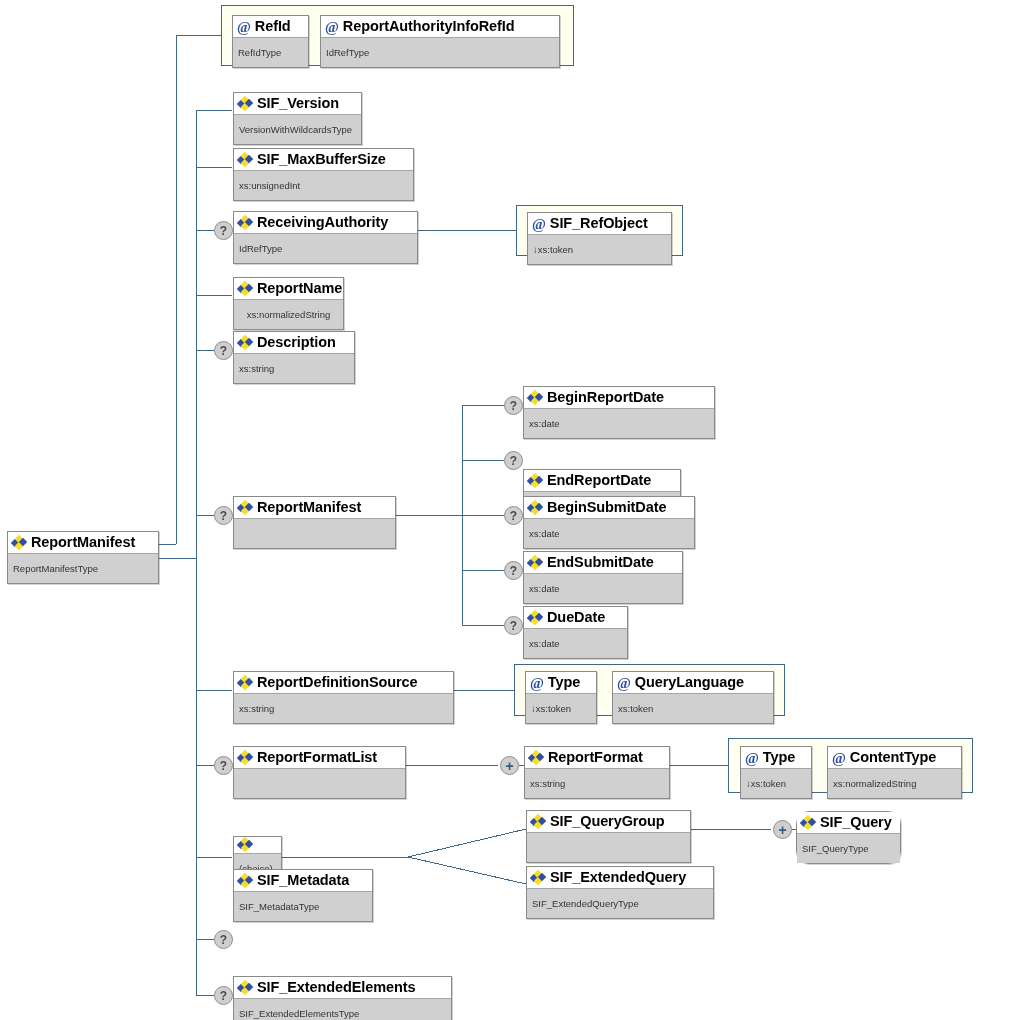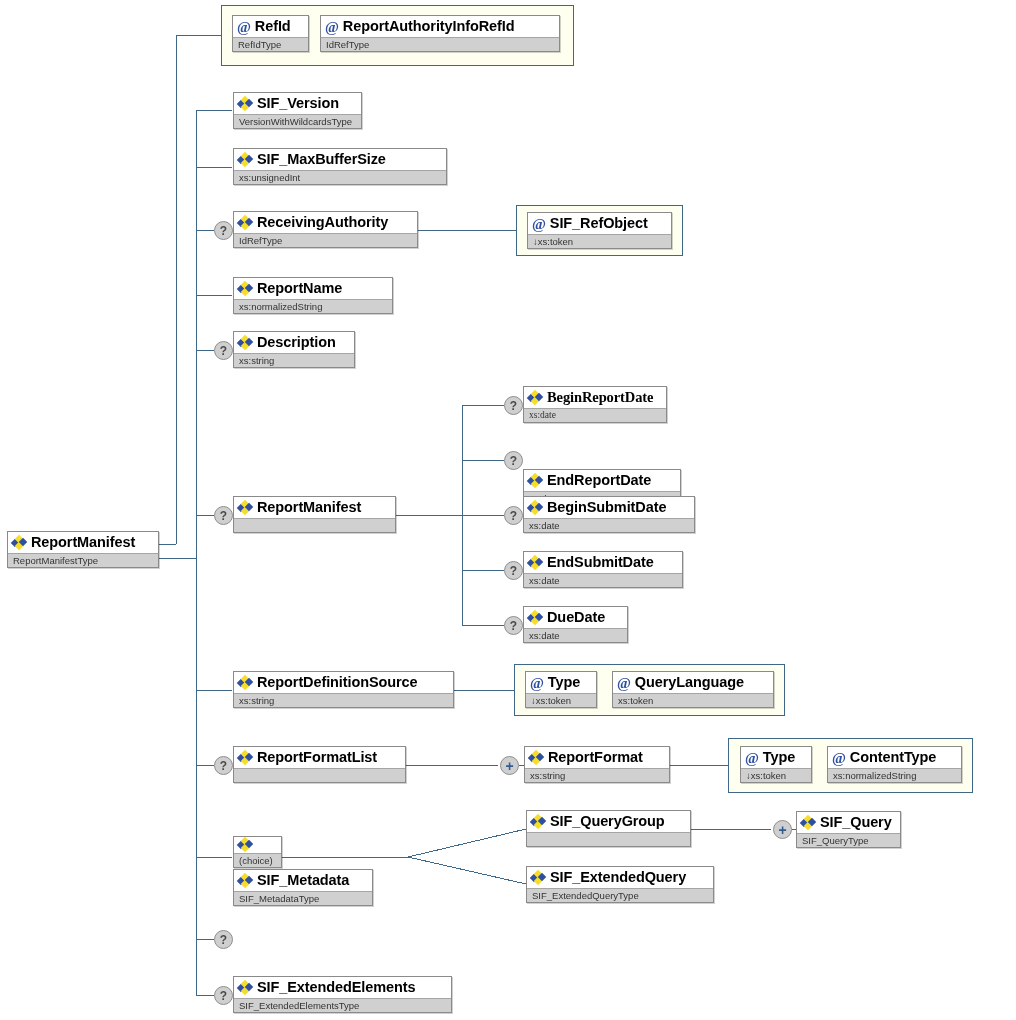--- a/index.html
+++ b/index.html
@@ -44,21 +44,21 @@
     color: #000000;
     letter-spacing: -0.1px;
     white-space: nowrap;
     line-height: 19px;
   }
   .node .ty {
     background: #d0d0d0;
     border-top: 1px solid #a5a5a5;
     font-size: 9.5px;
     color: #333333;
-    padding: 0 5px;
+    padding: 8px 5px;
     line-height: 13px;
     height: 13px;
     white-space: nowrap;
     overflow: hidden;
     font-weight: normal;
   }
   .node.empty-ty .ty { color: transparent; }
 
   
   .ico-el {
@@ -203,21 +203,21 @@
           <i></i>
           <i></i>
           <i></i>
           <i></i>
         </span>
       <span>SIF_Version</span>
     </div>
     <div class="ty">VersionWithWildcardsType</div>
   </div>
 
-  <div class="node" style="left:233px; top:148px; width:214px;">
+  <div class="node" style="left:233px; top:148px; width:181px;">
     <div class="nm">
       <span class="ico-el">
           <i></i>
           <i></i>
           <i></i>
           <i></i>
         </span>
       <span>SIF_MaxBufferSize</span>
     </div>
     <div class="ty">xs:unsignedInt</div>
@@ -242,21 +242,21 @@
   <div class="attrbox" style="left:516px; top:205px; width:167px; height:51px;">
   </div>
   <div class="node" style="left:527px; top:212px; width:145px;">
     <div class="nm">
       <span class="ico-at">@</span>
       <span>SIF_RefObject</span>
     </div>
     <div class="ty">↓xs:token</div>
   </div>
 
-  <div class="node" style="left:233px; top:277px; width:160px;">
+  <div class="node" style="left:233px; top:277px; width:111px;text-align:center;">
     <div class="nm">
       <span class="ico-el">
           <i></i>
           <i></i>
           <i></i>
           <i></i>
         </span>
       <span>ReportName</span>
     </div>
     <div class="ty">xs:normalizedString</div>
@@ -290,21 +290,21 @@
           <i></i>
         </span>
       <span>ReportManifest</span>
     </div>
     <div class="ty">&nbsp;</div>
   </div>
 
   <div class="occ" style="left:504px; top:396px;">
       <span>?</span>
     </div>
-  <div class="node" style="left:523px; top:386px; width:144px;font-family:Liberation Serif, serif;">
+  <div class="node" style="left:523px; top:386px; width:192px;">
     <div class="nm">
       <span class="ico-el">
           <i></i>
           <i></i>
           <i></i>
           <i></i>
         </span>
       <span>BeginReportDate</span>
     </div>
     <div class="ty">xs:date</div>
@@ -475,21 +475,21 @@
           <i></i>
         </span>
       <span>SIF_QueryGroup</span>
     </div>
     <div class="ty">&nbsp;</div>
   </div>
 
   <div class="occ plus" style="left:773px; top:820px;">
       <span>+</span>
     </div>
-  <div class="node" style="left:796px; top:811px; width:105px;">
+  <div class="node" style="left:796px; top:811px; width:105px;border-radius:13px;">
     <div class="nm">
       <span class="ico-el">
           <i></i>
           <i></i>
           <i></i>
           <i></i>
         </span>
       <span>SIF_Query</span>
     </div>
     <div class="ty">SIF_QueryType</div>

